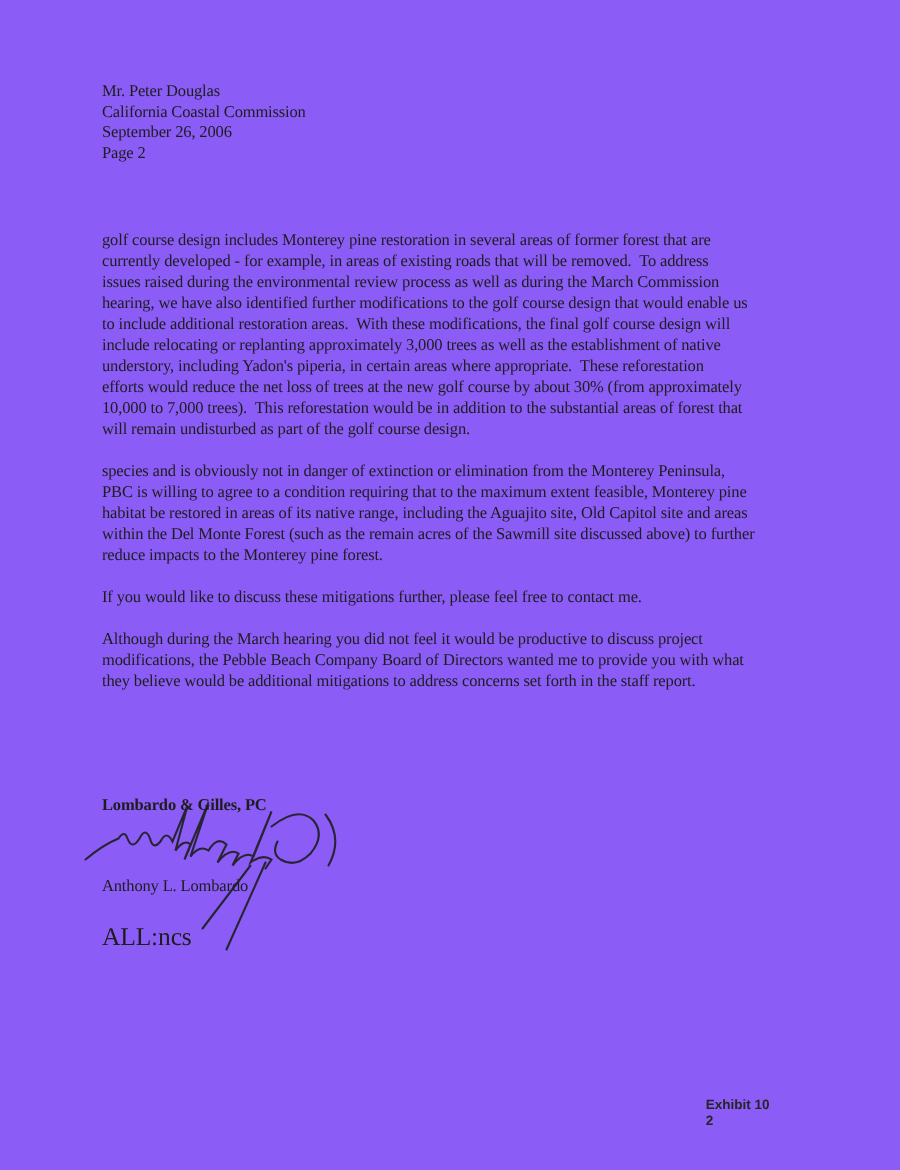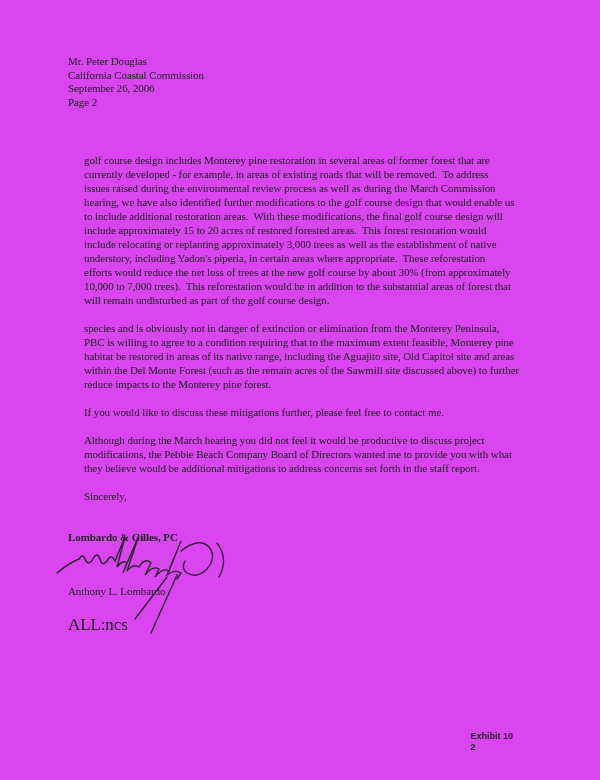--- a/index.html
+++ b/index.html
@@ -2,33 +2,33 @@
 <html><head>
 <meta charset="utf-8">
 <style>
   html, body { margin:0; padding:0; }
   body {
     width:600px; height:780px; position:relative;
     background:#ffffff; overflow:hidden;
     font-family:"Liberation Serif", serif;
     color:#1d1d1d;
   }
-  .page { position:absolute; inset:0; background:#d946ef; }
+  .page { position:absolute; inset:0; background:#8b5cf6; }
   .line { display:block; white-space:pre; }
 
   .header {
     position:absolute; left:68px; top:55px;
     font-size:11px; line-height:13.6px; letter-spacing:-0.1px;
   }
 
   .body-text {
     position:absolute; left:68px; top:153px; width:486px;
     font-size:11px; line-height:14px; letter-spacing:-0.1px;
   }
-  .body-text p { margin:0 0 14px 16px; }
+  .body-text p { margin:0 0 14px 0; }
   .num { display:inline-block; width:32px; }
   .u { text-decoration:underline; }
 
   .firm {
     position:absolute; left:68px; top:531px;
     font-size:11px; font-weight:bold; letter-spacing:-0.1px;
   }
   .sig-svg { position:absolute; left:55px; top:533px; }
   .signer {
     position:absolute; left:68px; top:585px;
@@ -60,21 +60,20 @@
   </div>
 
   <div class="body-text">
 
     <p>
       <span class="line">golf course design includes Monterey pine restoration in several areas of former forest that are</span>
       <span class="line">currently developed - for example, in areas of existing roads that will be removed.  To address</span>
       <span class="line">issues raised during the environmental review process as well as during the March Commission</span>
       <span class="line">hearing, we have also identified further modifications to the golf course design that would enable us</span>
       <span class="line">to include additional restoration areas.  With these modifications, the final golf course design will</span>
-      <span class="line">include approximately 15 to 20 acres of restored forested areas.  This forest restoration would</span>
       <span class="line">include relocating or replanting approximately 3,000 trees as well as the establishment of native</span>
       <span class="line">understory, including Yadon's piperia, in certain areas where appropriate.  These reforestation</span>
       <span class="line">efforts would reduce the net loss of trees at the new golf course by about 30% (from approximately</span>
       <span class="line">10,000 to 7,000 trees).  This reforestation would be in addition to the substantial areas of forest that</span>
       <span class="line">will remain undisturbed as part of the golf course design.</span>
     </p>
 
     <p>
       <span class="line">species and is obviously not in danger of extinction or elimination from the Monterey Peninsula,</span>
       <span class="line">PBC is willing to agree to a condition requiring that to the maximum extent feasible, Monterey pine</span>
@@ -86,23 +85,20 @@
     <p>
       <span class="line">If you would like to discuss these mitigations further, please feel free to contact me.</span>
     </p>
 
     <p>
       <span class="line">Although during the March hearing you did not feel it would be productive to discuss project</span>
       <span class="line">modifications, the Pebble Beach Company Board of Directors wanted me to provide you with what</span>
       <span class="line">they believe would be additional mitigations to address concerns set forth in the staff report.</span>
     </p>
 
-    <p>
-      <span class="line">Sincerely,</span>
-    </p>
 
   </div>
 
   <div class="firm">Lombardo &amp; Gilles, PC</div>
 
   <svg class="sig-svg" width="200" height="105" viewBox="0 0 200 105">
     <g fill="none" stroke="#1e1e1e" stroke-width="1.4" stroke-linecap="round" opacity="0.9">
       <path d="M2,40 Q14,30 24,26 Q28,20 30,26 Q33,34 38,26 Q42,18 45,26 Q47,34 52,28 Q56,20 60,28 L70,4 L62,34 Q68,26 72,30 L68,40 L84,2 L72,38 Q78,30 84,34 Q90,24 96,30 L90,42 Q98,32 104,36 L100,44 Q108,34 114,38 L126,8 L112,42 Q120,36 126,40 L122,46"></path>
       <path d="M126,18 Q144,4 154,14 Q162,24 152,36 Q142,46 132,40 Q126,36 130,28"></path>
       <path d="M162,10 Q174,26 164,44"></path>

